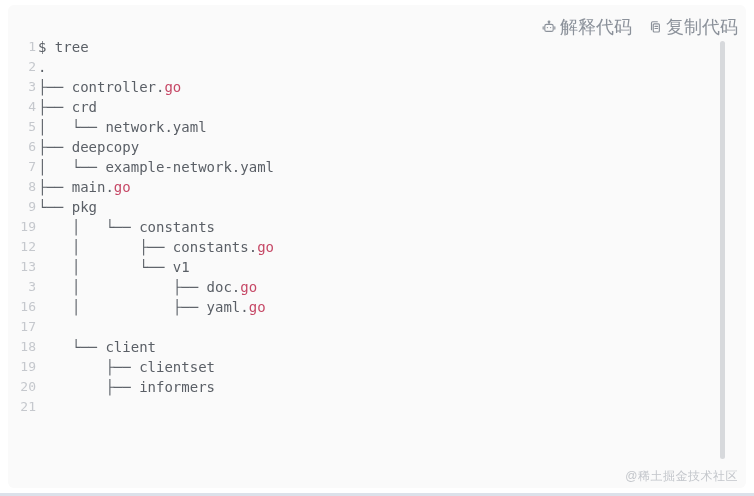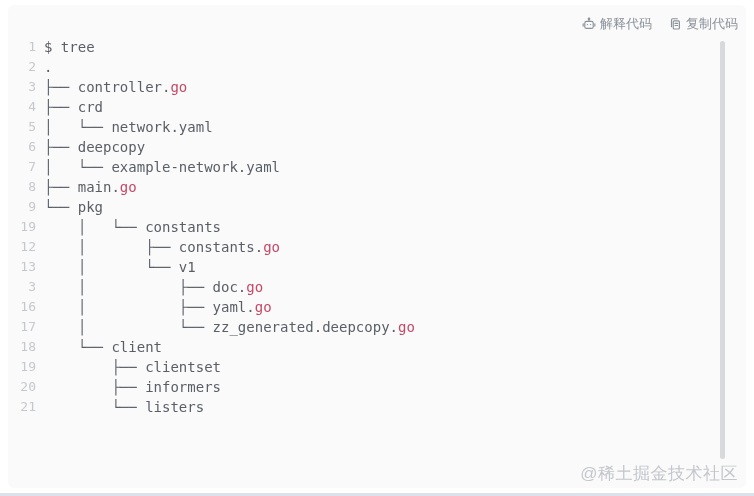--- a/index.html
+++ b/index.html
@@ -27,21 +27,21 @@
     gap: 16px;
     z-index: 3;
   }
   .tool-btn {
     display: flex;
     align-items: center;
     gap: 4px;
     border: none;
     background: transparent;
     color: var(--toolbar-fg);
-    font-size: 13px;
+    font-size: 18px;
     font-family: "Liberation Sans", sans-serif;
     cursor: pointer;
     padding: 0;
   }
   .tool-btn svg { display: block; }
   .code-lines {
     position: absolute;
     left: 0; top: 32px;
     width: 100%;
   }
@@ -54,40 +54,40 @@
   }
   .ln {
     width: 28px;
     flex: 0 0 28px;
     text-align: right;
     color: var(--linenum-fg);
     font-size: 13px;
     user-select: none;
   }
   .txt {
-    margin-left: 8px;
+    margin-left: 2px;
     white-space: pre;
     color: var(--code-fg);
   }
   .tok-red { color: var(--token-red); }
   .scroll-thumb {
     position: absolute;
     left: 712px;
     top: 36px;
     width: 5px;
     height: 418px;
     border-radius: 3px;
     background: var(--scrollbar);
     z-index: 2;
   }
   .watermark {
     position: absolute;
     right: 8px;
     bottom: 3px;
-    font-size: 17px;
+    font-size: 12px;
     color: var(--watermark-fg);
     letter-spacing: 0.5px;
   }
   .bottom-divider {
     position: absolute;
     left: 0; right: 0; bottom: 0;
     height: 3px;
     background: var(--divider);
   }
 </style>
@@ -177,37 +177,35 @@
         <div class="row">
           <span class="ln">3</span>
           <span class="txt"><span>    │           ├── doc.</span><span class="tok-red">go</span></span>
         </div>
         <div class="row">
           <span class="ln">16</span>
           <span class="txt"><span>    │           ├── yaml.</span><span class="tok-red">go</span></span>
         </div>
         <div class="row">
           <span class="ln">17</span>
-          <span class="txt"><span>    │           └── zz_generated.deepcopy.</span><span class="tok-red">go</span></span>
         </div>
         <div class="row">
           <span class="ln">18</span>
           <span class="txt"><span>    └── client</span></span>
         </div>
         <div class="row">
           <span class="ln">19</span>
           <span class="txt"><span>        ├── clientset</span></span>
         </div>
         <div class="row">
           <span class="ln">20</span>
           <span class="txt"><span>        ├── informers</span></span>
         </div>
         <div class="row">
           <span class="ln">21</span>
-          <span class="txt"><span>        └── listers</span></span>
         </div>
       </div>
 
     <div class="scroll-thumb"></div>
 
     <div class="watermark">@稀土掘金技术社区</div>
   </div>
 
   <div class="bottom-divider"></div>
 </div>

